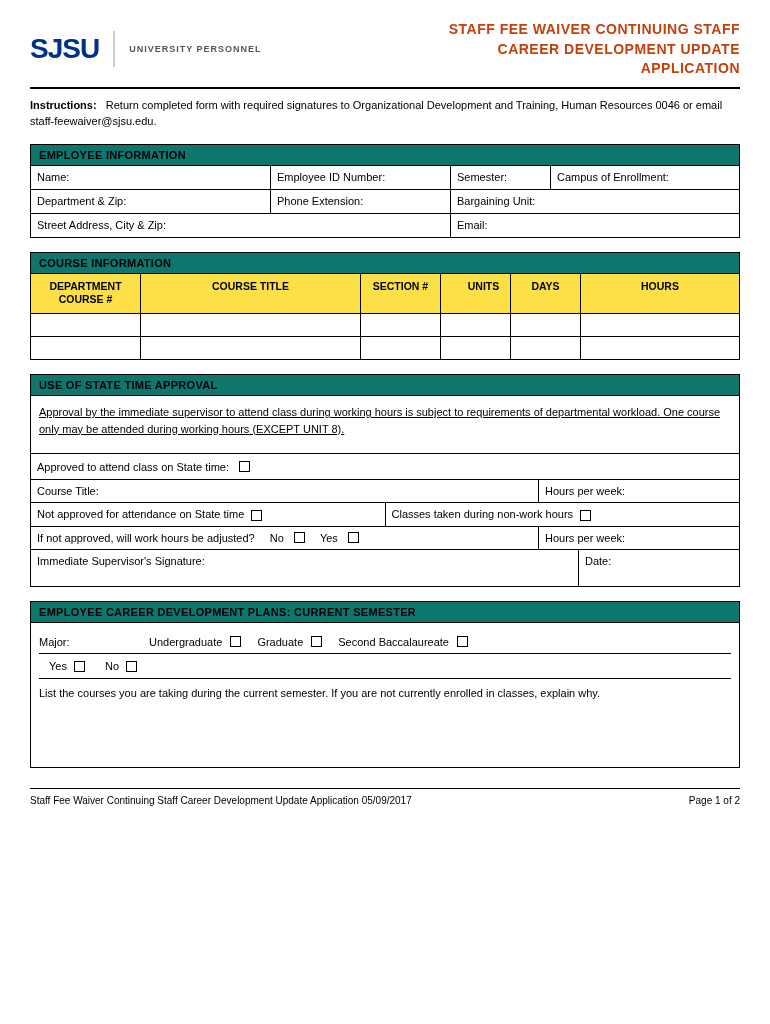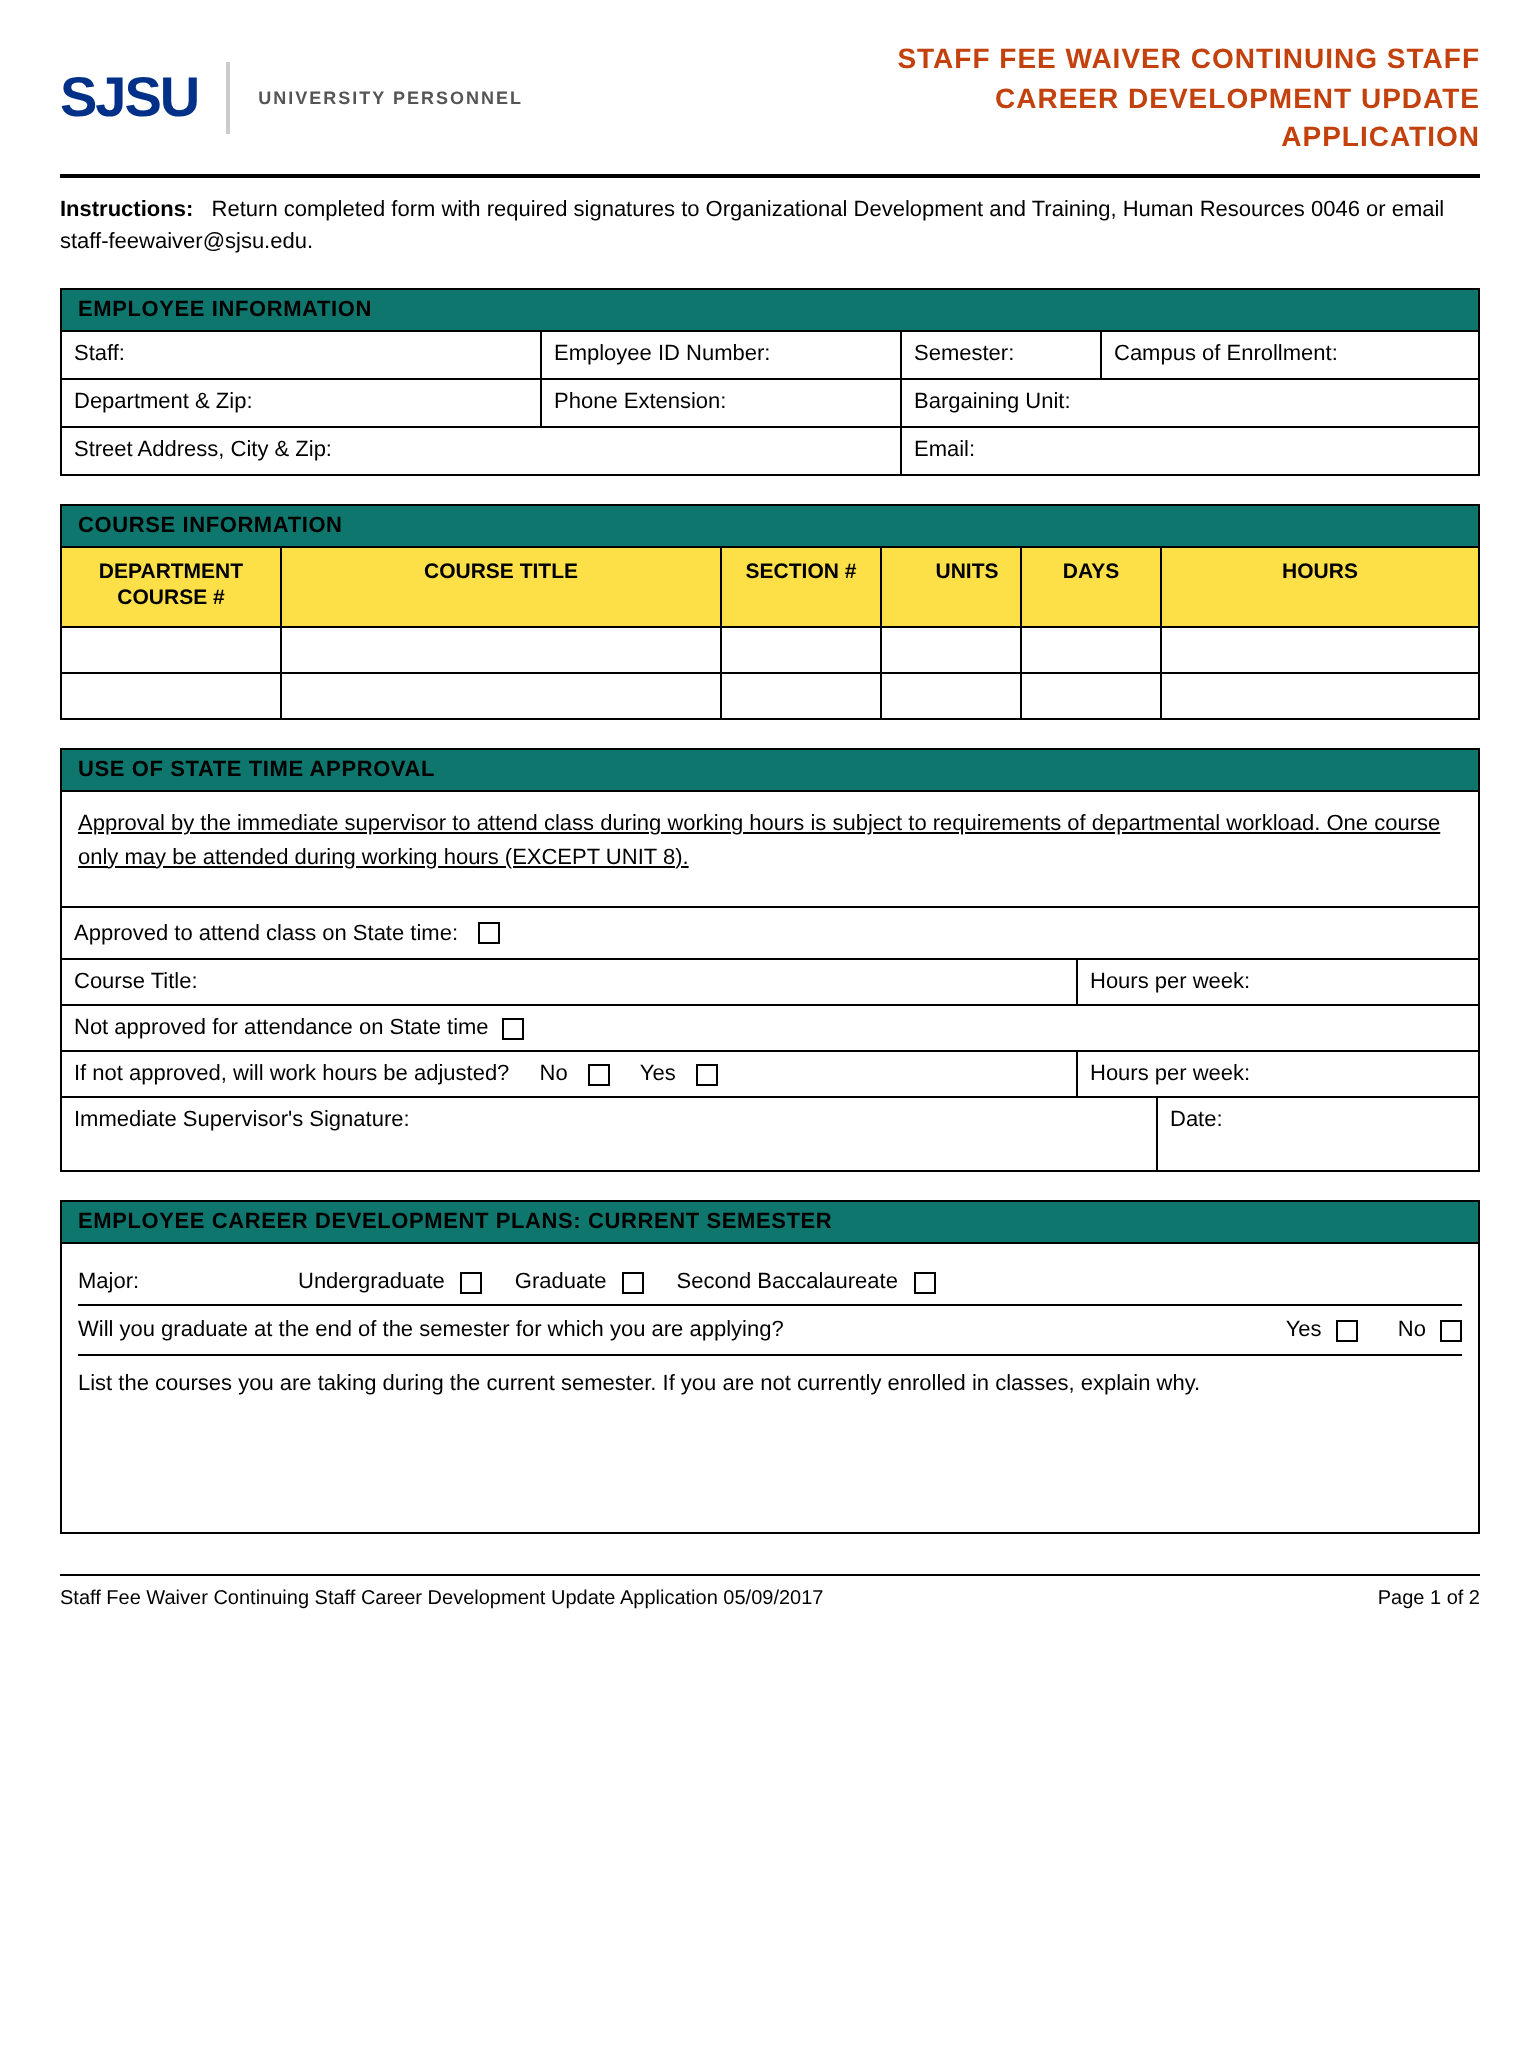--- a/index.html
+++ b/index.html
@@ -284,21 +284,21 @@
 <div class="instructions">
   <span class="label">Instructions:</span>
   &nbsp;
   <span>Return completed form with required signatures to Organizational Development and Training, Human Resources 0046 or email staff-feewaiver@sjsu.edu.</span>
 </div>
 
 <div class="section-header">EMPLOYEE INFORMATION</div>
 <table class="form-table emp-info-table">
   <tbody>
       <tr>
-    <td style="width:240px;">Staff:</td>
+    <td style="width:240px;">Name:</td>
     <td style="width:180px;">Employee ID Number:</td>
     <td style="width:100px;">Semester:</td>
     <td>Campus of Enrollment:</td>
   </tr>
   <tr>
     <td>Department &amp; Zip:</td>
     <td>Phone Extension:</td>
     <td colspan="2">Bargaining Unit:</td>
   </tr>
   <tr>
@@ -353,20 +353,24 @@
     <div class="col-left">
       <span>Course Title:</span>
     </div>
     <div class="col-right">
       <span>Hours per week:</span>
     </div>
   </div>
   <div class="three-col-row">
     <div class="col" style="flex:1;">
       <span>Not approved for attendance on State time</span>
+      <span class="checkbox-box"></span>
+    </div>
+    <div class="col" style="flex:1;border-right:none;">
+      <span>Classes taken during non-work hours</span>
       <span class="checkbox-box"></span>
     </div>
   </div>
   <div class="two-col-row">
     <div class="col-left" style="display:flex;align-items:center;gap:6px;">
       <span>If not approved, will work hours be adjusted?</span>
       &nbsp;
       <span>No</span>
       <span class="checkbox-box"></span>
       &nbsp;
@@ -401,21 +405,20 @@
           <span>Graduate</span>
           <span class="checkbox-box"></span>
         </div>
         <div class="option-item">
           <span>Second Baccalaureate</span>
           <span class="checkbox-box"></span>
         </div>
       </div>
     </div>
     <div class="graduate-row">
-      <span class="q-text">Will you graduate at the end of the semester for which you are applying?</span>
       <div class="yes-no">
         <div class="option-item">
           <span>Yes</span>
           <span class="checkbox-box"></span>
         </div>
         <div class="option-item">
           <span>No</span>
           <span class="checkbox-box"></span>
         </div>
       </div>

